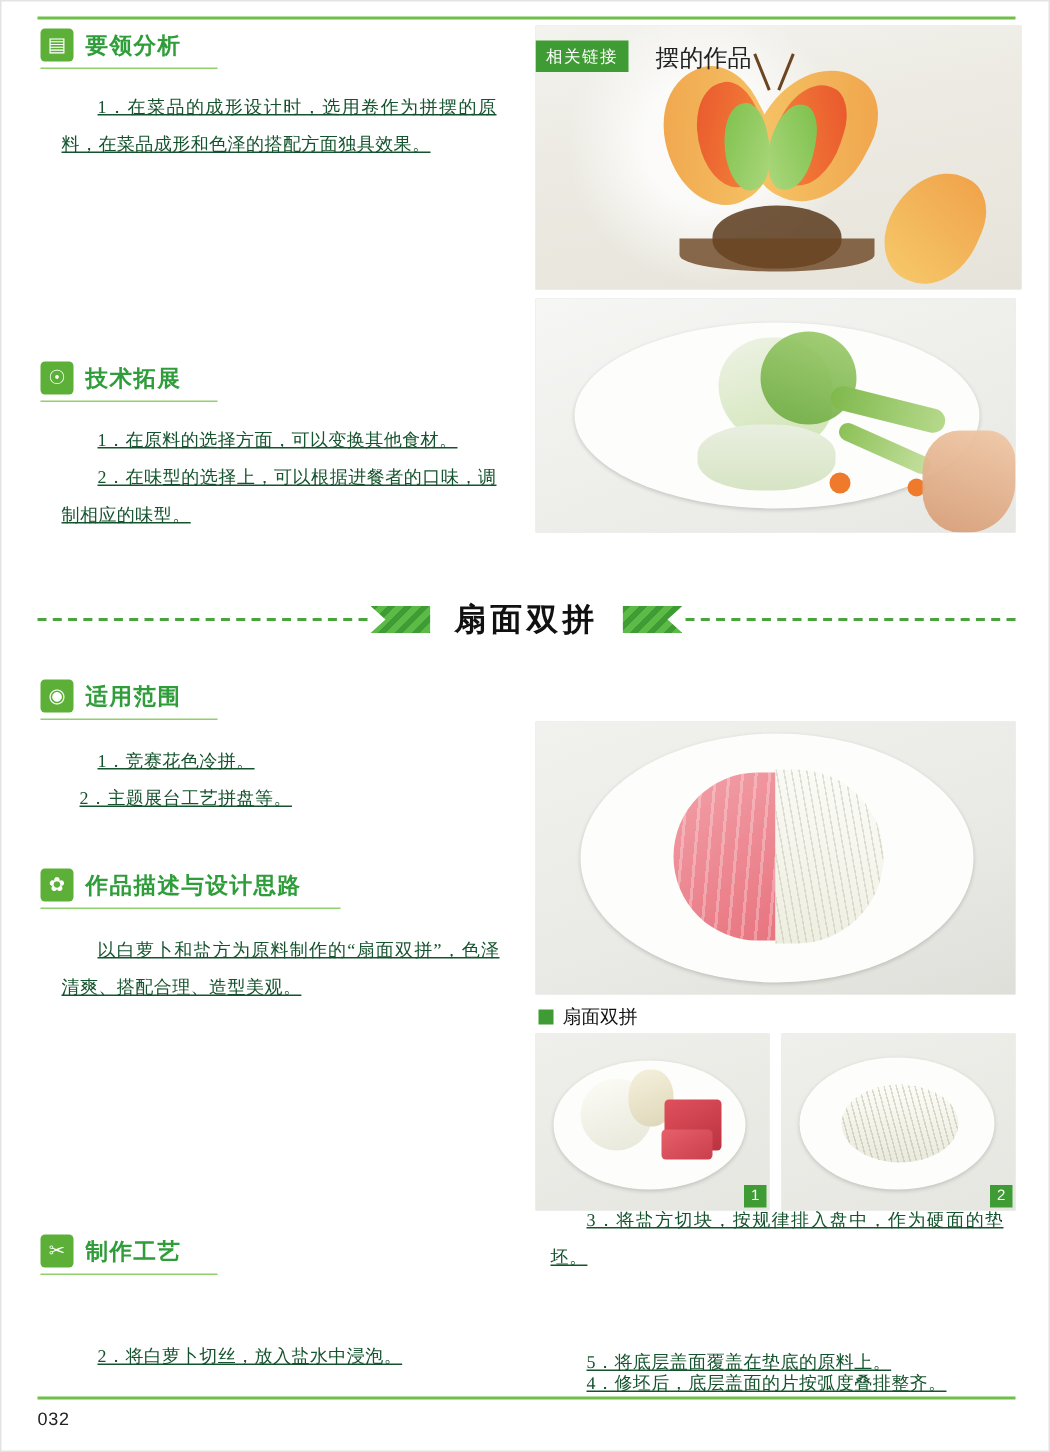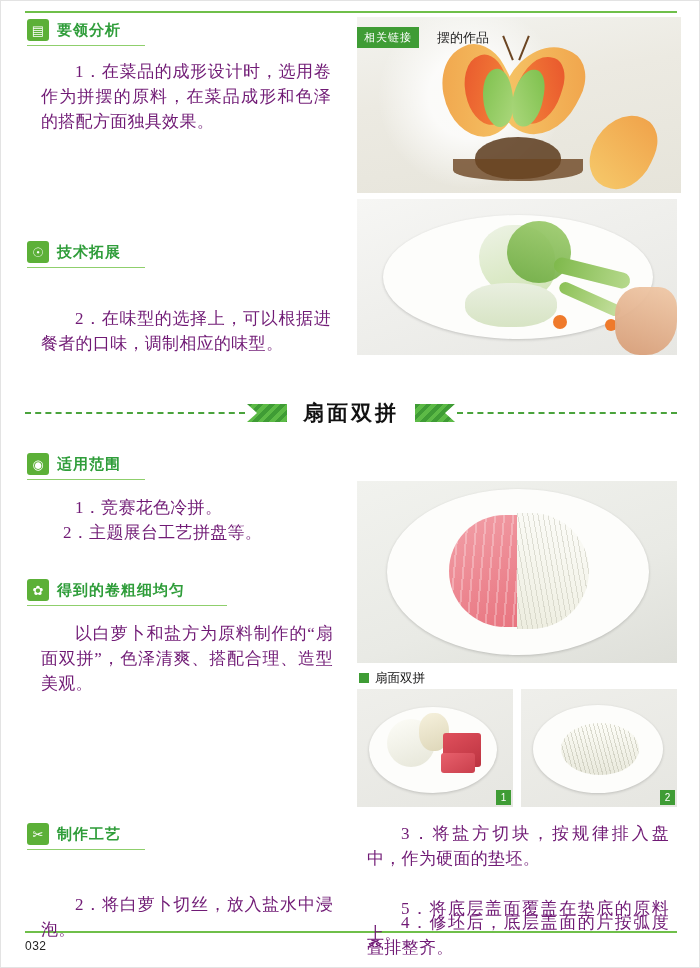--- a/index.html
+++ b/index.html
@@ -59,25 +59,26 @@
   }
   .sec-underline {
     position: absolute;
     height: 1px;
     background: #8fcf6c;
   }
 
   
   .para {
     position: absolute;
-    font-size: 17px;
+    font-size: 12px;
     line-height: 25px;
-    color: #701a75;
+    color: #14532d;
     text-align: justify;
     letter-spacing: 0.3px;
+    text-decoration: underline;
   }
   .para.indent { text-indent: 2em; }
 
   
   .photo {
     position: absolute;
     overflow: hidden;
     background: #ddd;
   }
   .cap-tag {
@@ -86,21 +87,21 @@
     color: #fff;
     font-family: "Liberation Sans", sans-serif;
     font-size: 11px;
     padding: 3px 7px;
     letter-spacing: 1px;
     z-index: 5;
   }
   .cap-text {
     position: absolute;
     font-family: "Liberation Sans", sans-serif;
-    font-size: 13px;
+    font-size: 16px;
     color: #222;
     z-index: 5;
   }
   .badge-num {
     position: absolute;
     width: 15px; height: 15px;
     background: #3f9c35;
     color: #fff;
     font-family: "Liberation Sans", sans-serif;
     font-size: 10px;
@@ -200,20 +201,21 @@
   <div class="sec-underline" style="left:26px; top:44px; width:118px;"></div>
 
   <div class="para indent" style="left:40px; top:58px; width:290px;">1．在菜品的成形设计时，选用卷作为拼摆的原料，在菜品成形和色泽的搭配方面独具效果。</div>
 
   <div class="sec-head" style="left:26px; top:240px;">
     <span class="sec-icon">☉</span>
     <span class="sec-title">技术拓展</span>
   </div>
   <div class="sec-underline" style="left:26px; top:266px; width:118px;"></div>
 
+  <div class="para indent" style="left:40px; top:280px; width:290px;">1．在原料的选择方面，可以变换其他食材。</div>
   <div class="para indent" style="left:40px; top:305px; width:290px;">2．在味型的选择上，可以根据进餐者的口味，调制相应的味型。</div>
 
   <div class="photo" style="left:356px; top:16px; width:324px; height:176px;">
     <div class="img-butterfly">
       <div class="bf-wing" style="left:86px; top:28px; width:70px; height:92px; background:linear-gradient(120deg,#f0a24a,#f6c96a); transform:rotate(-28deg);"></div>
       <div class="bf-wing" style="left:150px; top:26px; width:72px; height:94px; background:linear-gradient(240deg,#f0a24a,#f6c96a); transform:rotate(28deg);"></div>
       <div class="bf-wing" style="left:108px; top:38px; width:44px; height:70px; background:linear-gradient(120deg,#e8542c,#f58c3c); transform:rotate(-18deg);"></div>
       <div class="bf-wing" style="left:160px; top:38px; width:44px; height:70px; background:linear-gradient(240deg,#e8542c,#f58c3c); transform:rotate(18deg);"></div>
       <div class="bf-wing" style="left:126px; top:52px; width:30px; height:58px; background:linear-gradient(120deg,#7bbf4a,#aed97f); transform:rotate(-10deg);"></div>
       <div class="bf-wing" style="left:156px; top:52px; width:30px; height:58px; background:linear-gradient(240deg,#7bbf4a,#aed97f); transform:rotate(10deg);"></div>
@@ -253,35 +255,35 @@
     <span class="sec-icon">◉</span>
     <span class="sec-title">适用范围</span>
   </div>
   <div class="sec-underline" style="left:26px; top:478px; width:118px;"></div>
 
   <div class="para indent" style="left:40px; top:494px; width:290px;">1．竞赛花色冷拼。</div>
   <div class="para indent" style="left:28px; top:519px; width:290px;">2．主题展台工艺拼盘等。</div>
 
   <div class="sec-head" style="left:26px; top:578px;">
     <span class="sec-icon">✿</span>
-    <span class="sec-title">得到的卷粗细均匀</span>
+    <span class="sec-title">作品描述与设计思路</span>
   </div>
   <div class="sec-underline" style="left:26px; top:604px; width:200px;"></div>
 
   <div class="para indent" style="left:40px; top:620px; width:292px;">以白萝卜和盐方为原料制作的“扇面双拼”，色泽清爽、搭配合理、造型美观。</div>
 
   <div class="sec-head" style="left:26px; top:822px;">
     <span class="sec-icon">✂</span>
     <span class="sec-title">制作工艺</span>
   </div>
   <div class="sec-underline" style="left:26px; top:848px; width:118px;"></div>
 
   <div class="para indent" style="left:40px; top:891px; width:292px;">2．将白萝卜切丝，放入盐水中浸泡。</div>
 
-  <div class="para indent" style="left:366px; top:820px; width:302px;">3．将盐方切块，按规律排入盘中，作为硬面的垫坯。</div>
+  <div class="para indent" style="left:366px; top:800px; width:302px;">3．将盐方切块，按规律排入盘中，作为硬面的垫坯。</div>
   <div class="para indent" style="left:366px; top:870px; width:302px;margin-top:39px;">4．修坯后，底层盖面的片按弧度叠排整齐。</div>
   <div class="para indent" style="left:366px; top:895px; width:302px;">5．将底层盖面覆盖在垫底的原料上。</div>
 
   <div class="photo" style="left:356px; top:480px; width:320px; height:182px;">
     <div class="img-plate-main">
       <div class="oval" style="left:30px; top:8px; width:262px; height:166px;"></div>
       <div style="position:absolute; left:92px; top:34px; width:68px; height:112px; border-radius:70px 0 0 70px; background:linear-gradient(150deg,#f2a0a8,#e8747f);"></div>
       <div style="position:absolute; left:92px; top:34px; width:68px; height:112px; border-radius:70px 0 0 70px; background:repeating-linear-gradient(95deg, rgba(255,255,255,.28) 0 2px, rgba(255,255,255,0) 2px 9px);"></div>
       <div style="position:absolute; left:160px; top:32px; width:72px; height:116px; border-radius:0 70px 70px 0; background:linear-gradient(200deg,#fdfdfa,#ededdf);"></div>
       <div style="position:absolute; left:160px; top:32px; width:72px; height:116px; border-radius:0 70px 70px 0; background:repeating-linear-gradient(80deg, rgba(190,190,175,.45) 0 1px, rgba(255,255,255,0) 1px 5px);"></div>

